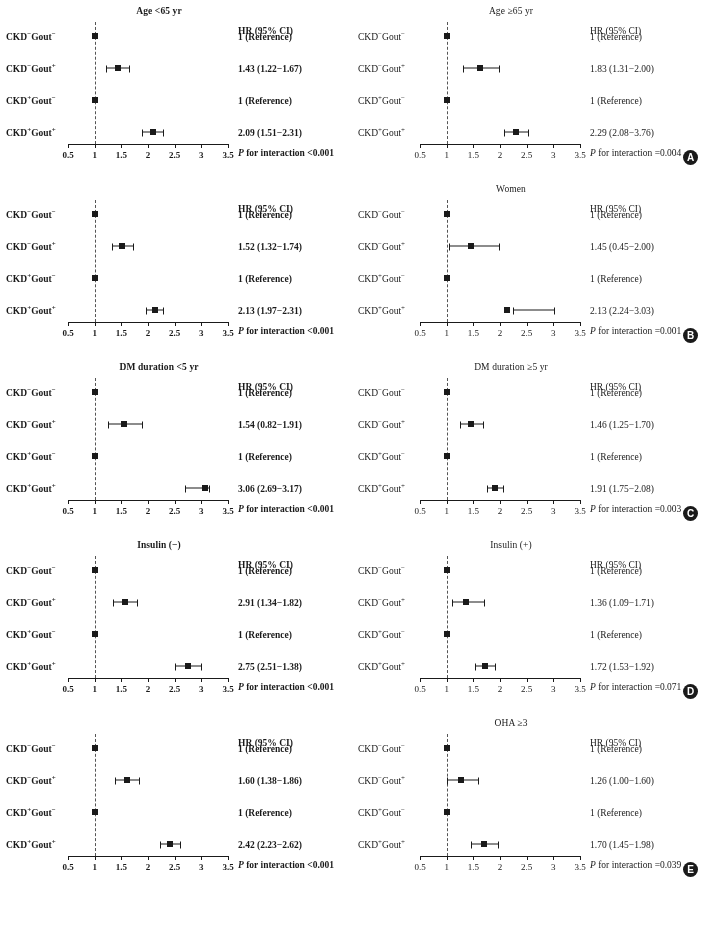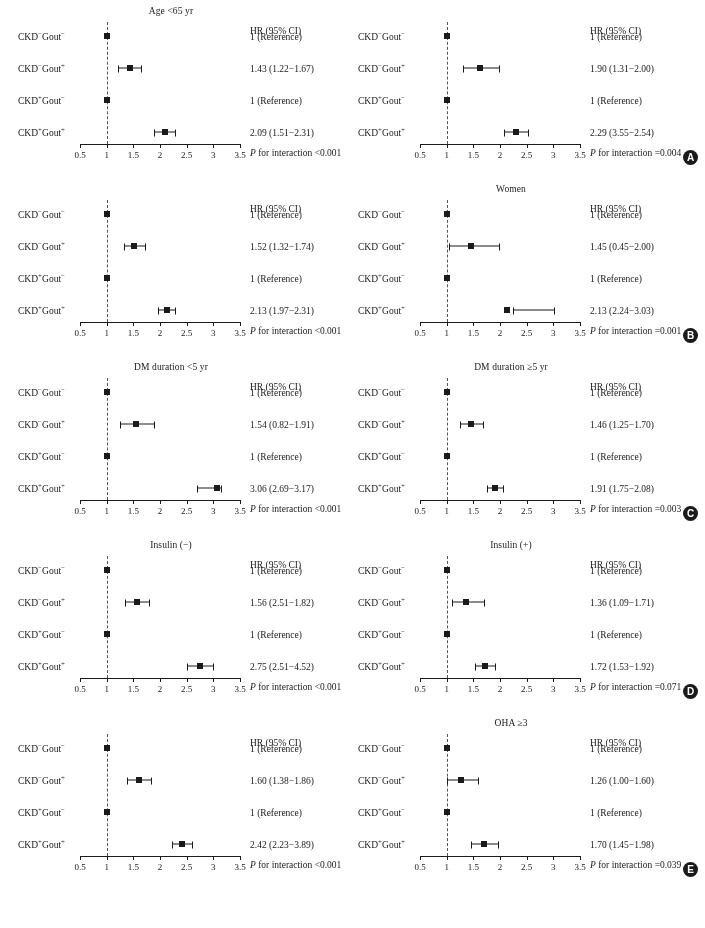--- a/index.html
+++ b/index.html
@@ -24,21 +24,21 @@
     position: relative;
     width: 705px;
     height: 178px;
   }
   .panel {
     position: absolute;
     top: 0;
     width: 352px;
     height: 178px;
   }
-  .panel.left { left: 12px; }
+  .panel.left { left: 0; font-weight: bold; }
   .panel.right { left: 352px; }
 
   .panel-title {
     position: absolute;
     top: 6px;
     left: 0;
     width: 100%;
     text-align: center;
     font-size: 9.5px;
     letter-spacing: 0.1px;
@@ -202,20 +202,21 @@
         <div class="hr-text" style="top:32px">1 (Reference)</div>
         <div class="row-label" style="top:64px">CKD<sup>−</sup>Gout<sup>+</sup></div>
         <div class="hr-text" style="top:64px">1.43 (1.22−1.67)</div>
         <div class="row-label" style="top:96px">CKD<sup>+</sup>Gout<sup>−</sup></div>
         <div class="hr-text" style="top:96px">1 (Reference)</div>
         <div class="row-label" style="top:128px">CKD<sup>+</sup>Gout<sup>+</sup></div>
         <div class="hr-text" style="top:128px">2.09 (1.51−2.31)</div>
         <div class="pval"><i>P</i> for interaction &lt;0.001</div>
       </div>
       <div class="panel right">
+        <div class="panel-title"><span class="ttl-inner">Age ≥65 yr</span></div>
         <div class="hr-head">HR (95% CI)</div>
         <div class="plot">
           <div class="vline" style="left:26.7px"></div>
           <div class="marker" style="left:26.7px;top:14px"></div>
           <div class="ci" style="left:43.2px;width:36.8px;top:46px"></div>
           <div class="marker" style="left:59.7px;top:46px"></div>
           <div class="marker" style="left:26.7px;top:78px"></div>
           <div class="ci" style="left:84.3px;width:24.5px;top:110px"></div>
           <div class="marker" style="left:95.5px;top:110px"></div>
         </div>
@@ -231,25 +232,25 @@
           <div class="tick" style="left:106.7px"></div>
           <div class="tick-label" style="left:106.7px">2.5</div>
           <div class="tick" style="left:133.3px"></div>
           <div class="tick-label" style="left:133.3px">3</div>
           <div class="tick" style="left:160.0px"></div>
           <div class="tick-label" style="left:160.0px">3.5</div>
         </div>
         <div class="row-label" style="top:32px">CKD<sup>−</sup>Gout<sup>−</sup></div>
         <div class="hr-text" style="top:32px">1 (Reference)</div>
         <div class="row-label" style="top:64px">CKD<sup>−</sup>Gout<sup>+</sup></div>
-        <div class="hr-text" style="top:64px">1.90 (1.31−2.00)</div>
-        <div class="row-label" style="top:96px">CKD<sup>+</sup>Gout<sup>−</sup></div>
-        <div class="hr-text" style="top:96px">1 (Reference)</div>
-        <div class="row-label" style="top:128px">CKD<sup>+</sup>Gout<sup>+</sup></div>
-        <div class="hr-text" style="top:128px">2.29 (3.55−2.54)</div>
+        <div class="hr-text" style="top:64px">1.83 (1.31−2.00)</div>
+        <div class="row-label" style="top:96px">CKD<sup>+</sup>Gout<sup>−</sup></div>
+        <div class="hr-text" style="top:96px">1 (Reference)</div>
+        <div class="row-label" style="top:128px">CKD<sup>+</sup>Gout<sup>+</sup></div>
+        <div class="hr-text" style="top:128px">2.29 (2.08−3.76)</div>
         <div class="pval"><i>P</i> for interaction =0.004</div>
         <div class="panel-letter">A</div>
       </div>
     </div>
     <div class="panel-row">
       <div class="panel left">
         <div class="hr-head">HR (95% CI)</div>
         <div class="plot">
           <div class="vline" style="left:26.7px"></div>
           <div class="marker" style="left:26.7px;top:14px"></div>
@@ -429,25 +430,25 @@
           <div class="tick" style="left:106.7px"></div>
           <div class="tick-label" style="left:106.7px">2.5</div>
           <div class="tick" style="left:133.3px"></div>
           <div class="tick-label" style="left:133.3px">3</div>
           <div class="tick" style="left:160.0px"></div>
           <div class="tick-label" style="left:160.0px">3.5</div>
         </div>
         <div class="row-label" style="top:32px">CKD<sup>−</sup>Gout<sup>−</sup></div>
         <div class="hr-text" style="top:32px">1 (Reference)</div>
         <div class="row-label" style="top:64px">CKD<sup>−</sup>Gout<sup>+</sup></div>
-        <div class="hr-text" style="top:64px">1.56 (2.51−1.82)</div>
-        <div class="row-label" style="top:96px">CKD<sup>+</sup>Gout<sup>−</sup></div>
-        <div class="hr-text" style="top:96px">1 (Reference)</div>
-        <div class="row-label" style="top:128px">CKD<sup>+</sup>Gout<sup>+</sup></div>
-        <div class="hr-text" style="top:128px">2.75 (2.51−4.52)</div>
+        <div class="hr-text" style="top:64px">2.91 (1.34−1.82)</div>
+        <div class="row-label" style="top:96px">CKD<sup>+</sup>Gout<sup>−</sup></div>
+        <div class="hr-text" style="top:96px">1 (Reference)</div>
+        <div class="row-label" style="top:128px">CKD<sup>+</sup>Gout<sup>+</sup></div>
+        <div class="hr-text" style="top:128px">2.75 (2.51−1.38)</div>
         <div class="pval"><i>P</i> for interaction &lt;0.001</div>
       </div>
       <div class="panel right">
         <div class="panel-title"><span class="ttl-inner">Insulin (+)</span></div>
         <div class="hr-head">HR (95% CI)</div>
         <div class="plot">
           <div class="vline" style="left:26.7px"></div>
           <div class="marker" style="left:26.7px;top:14px"></div>
           <div class="ci" style="left:31.5px;width:33.1px;top:46px"></div>
           <div class="marker" style="left:45.9px;top:46px"></div>
@@ -511,21 +512,21 @@
           <div class="tick" style="left:160.0px"></div>
           <div class="tick-label" style="left:160.0px">3.5</div>
         </div>
         <div class="row-label" style="top:32px">CKD<sup>−</sup>Gout<sup>−</sup></div>
         <div class="hr-text" style="top:32px">1 (Reference)</div>
         <div class="row-label" style="top:64px">CKD<sup>−</sup>Gout<sup>+</sup></div>
         <div class="hr-text" style="top:64px">1.60 (1.38−1.86)</div>
         <div class="row-label" style="top:96px">CKD<sup>+</sup>Gout<sup>−</sup></div>
         <div class="hr-text" style="top:96px">1 (Reference)</div>
         <div class="row-label" style="top:128px">CKD<sup>+</sup>Gout<sup>+</sup></div>
-        <div class="hr-text" style="top:128px">2.42 (2.23−3.89)</div>
+        <div class="hr-text" style="top:128px">2.42 (2.23−2.62)</div>
         <div class="pval"><i>P</i> for interaction &lt;0.001</div>
       </div>
       <div class="panel right">
         <div class="panel-title"><span class="ttl-inner">OHA ≥3</span></div>
         <div class="hr-head">HR (95% CI)</div>
         <div class="plot">
           <div class="vline" style="left:26.7px"></div>
           <div class="marker" style="left:26.7px;top:14px"></div>
           <div class="ci" style="left:26.7px;width:32.0px;top:46px"></div>
           <div class="marker" style="left:40.5px;top:46px"></div>

